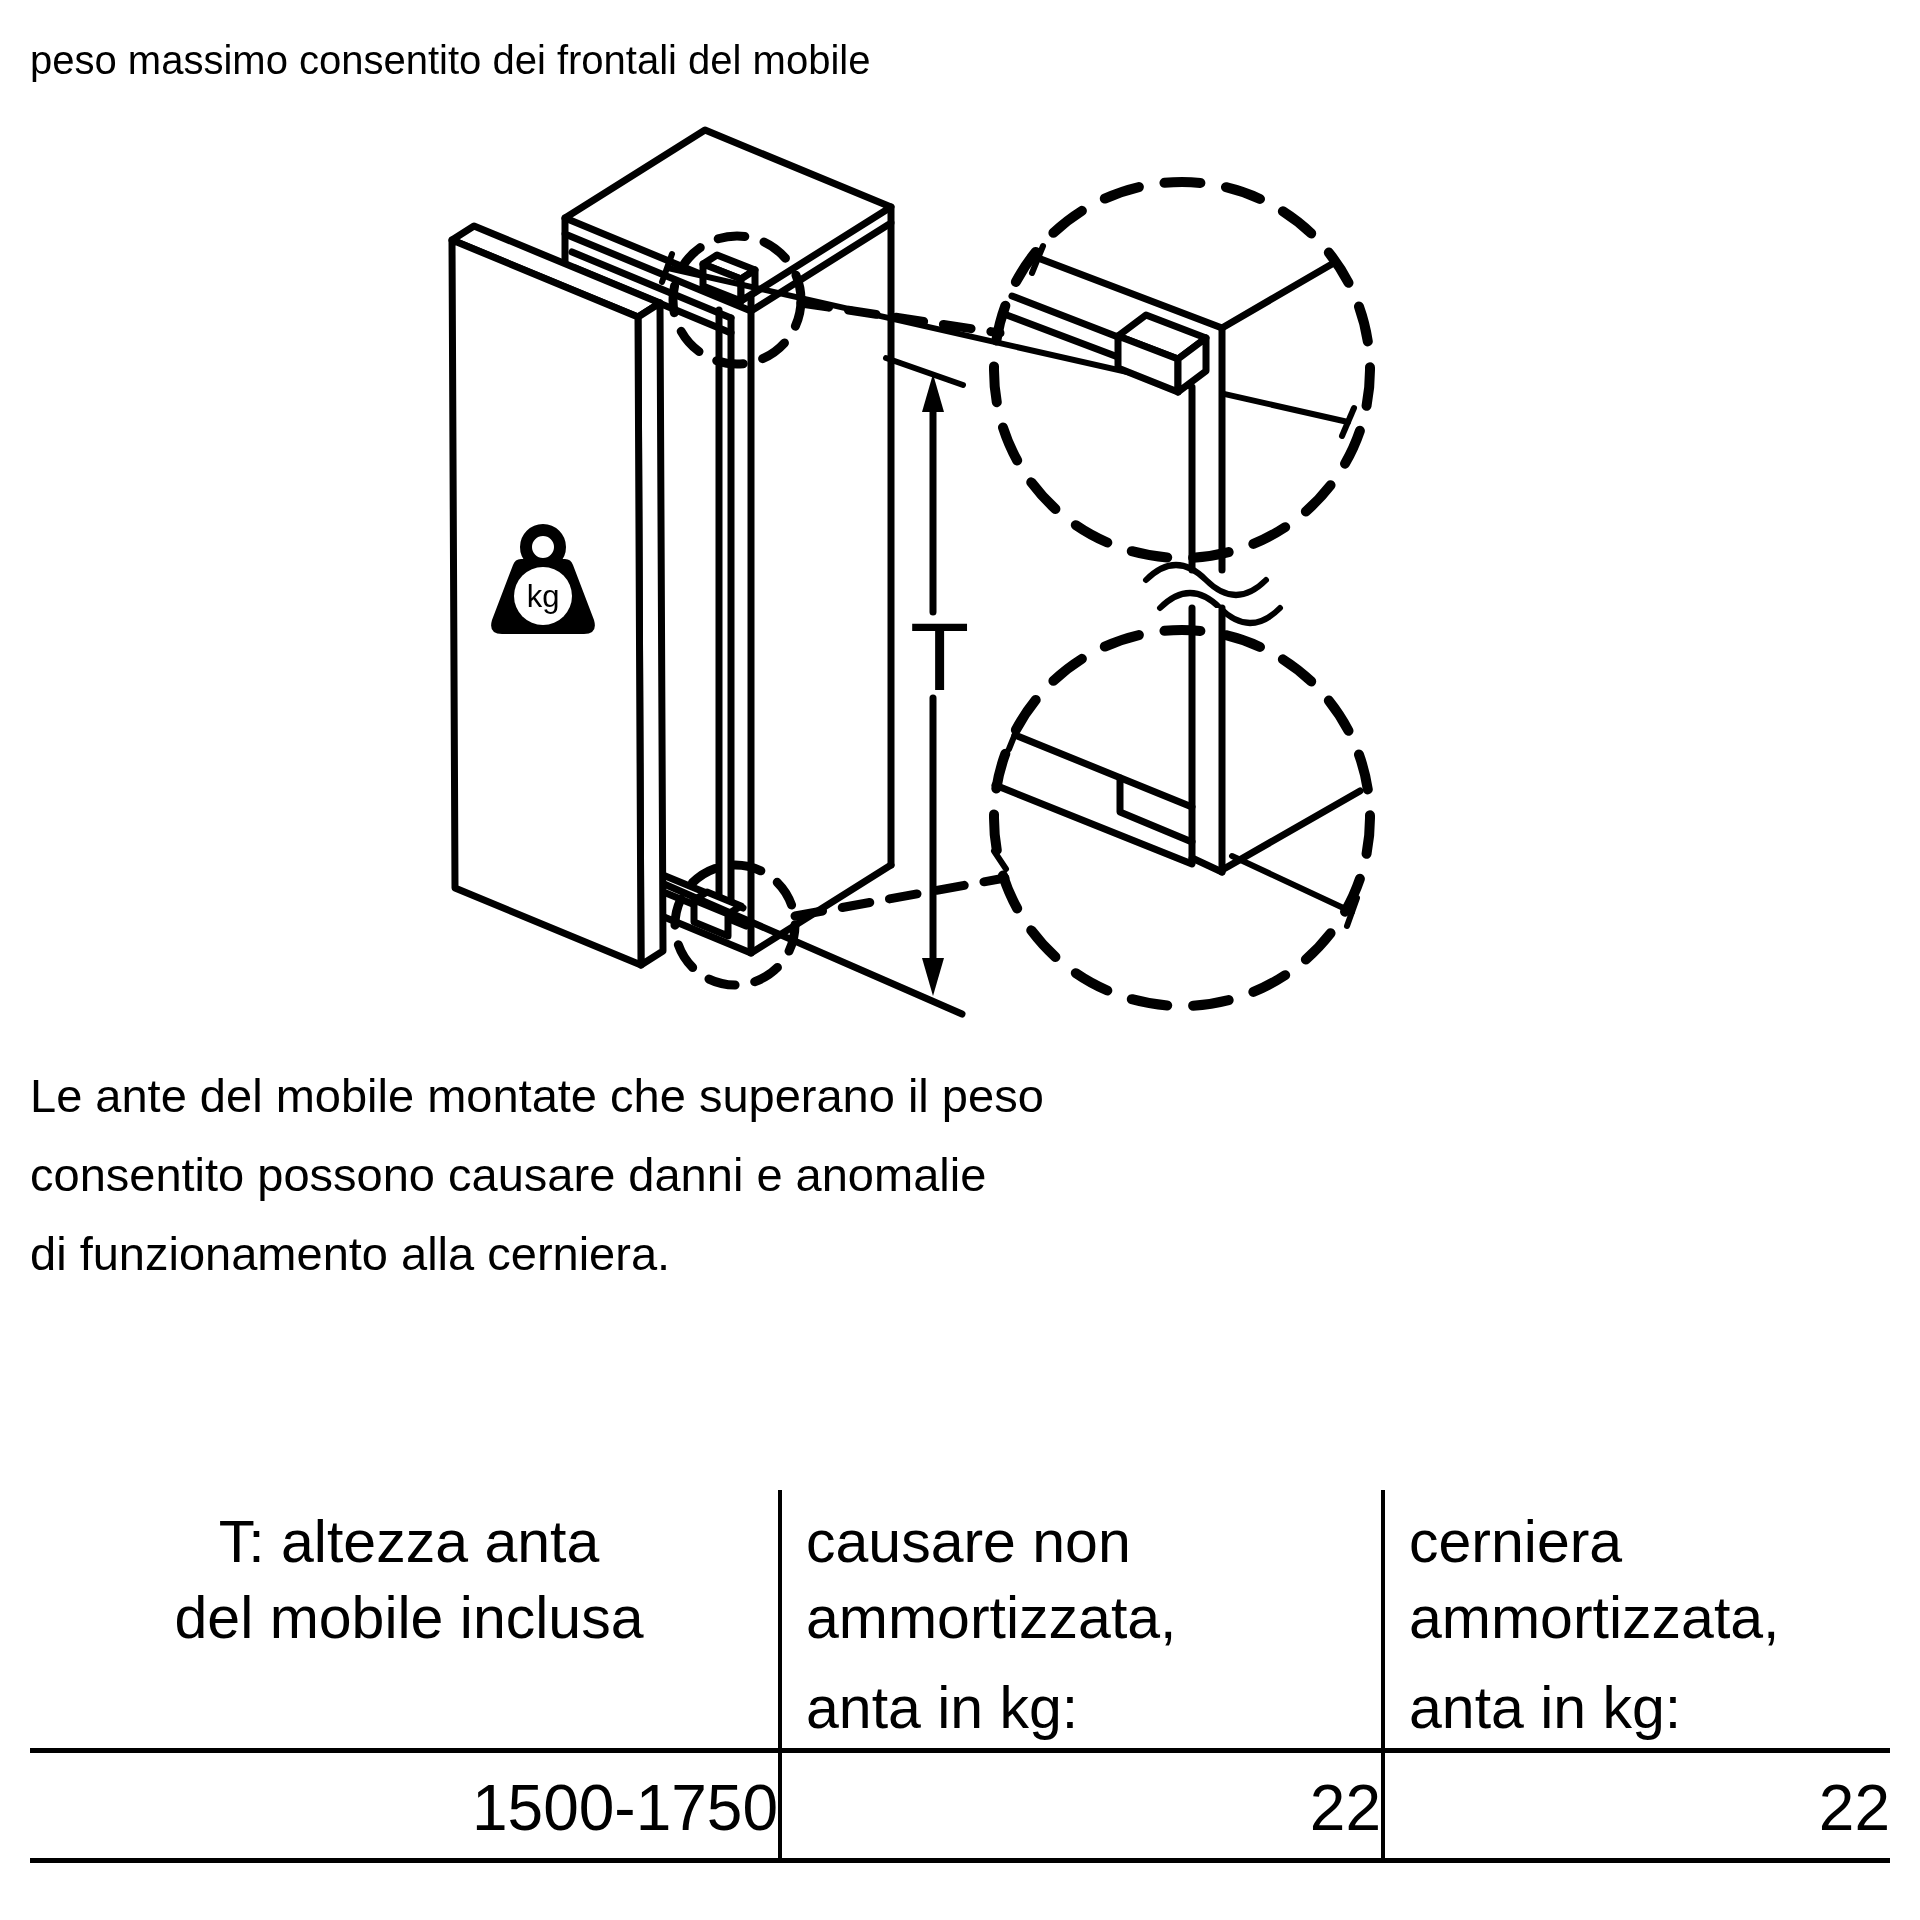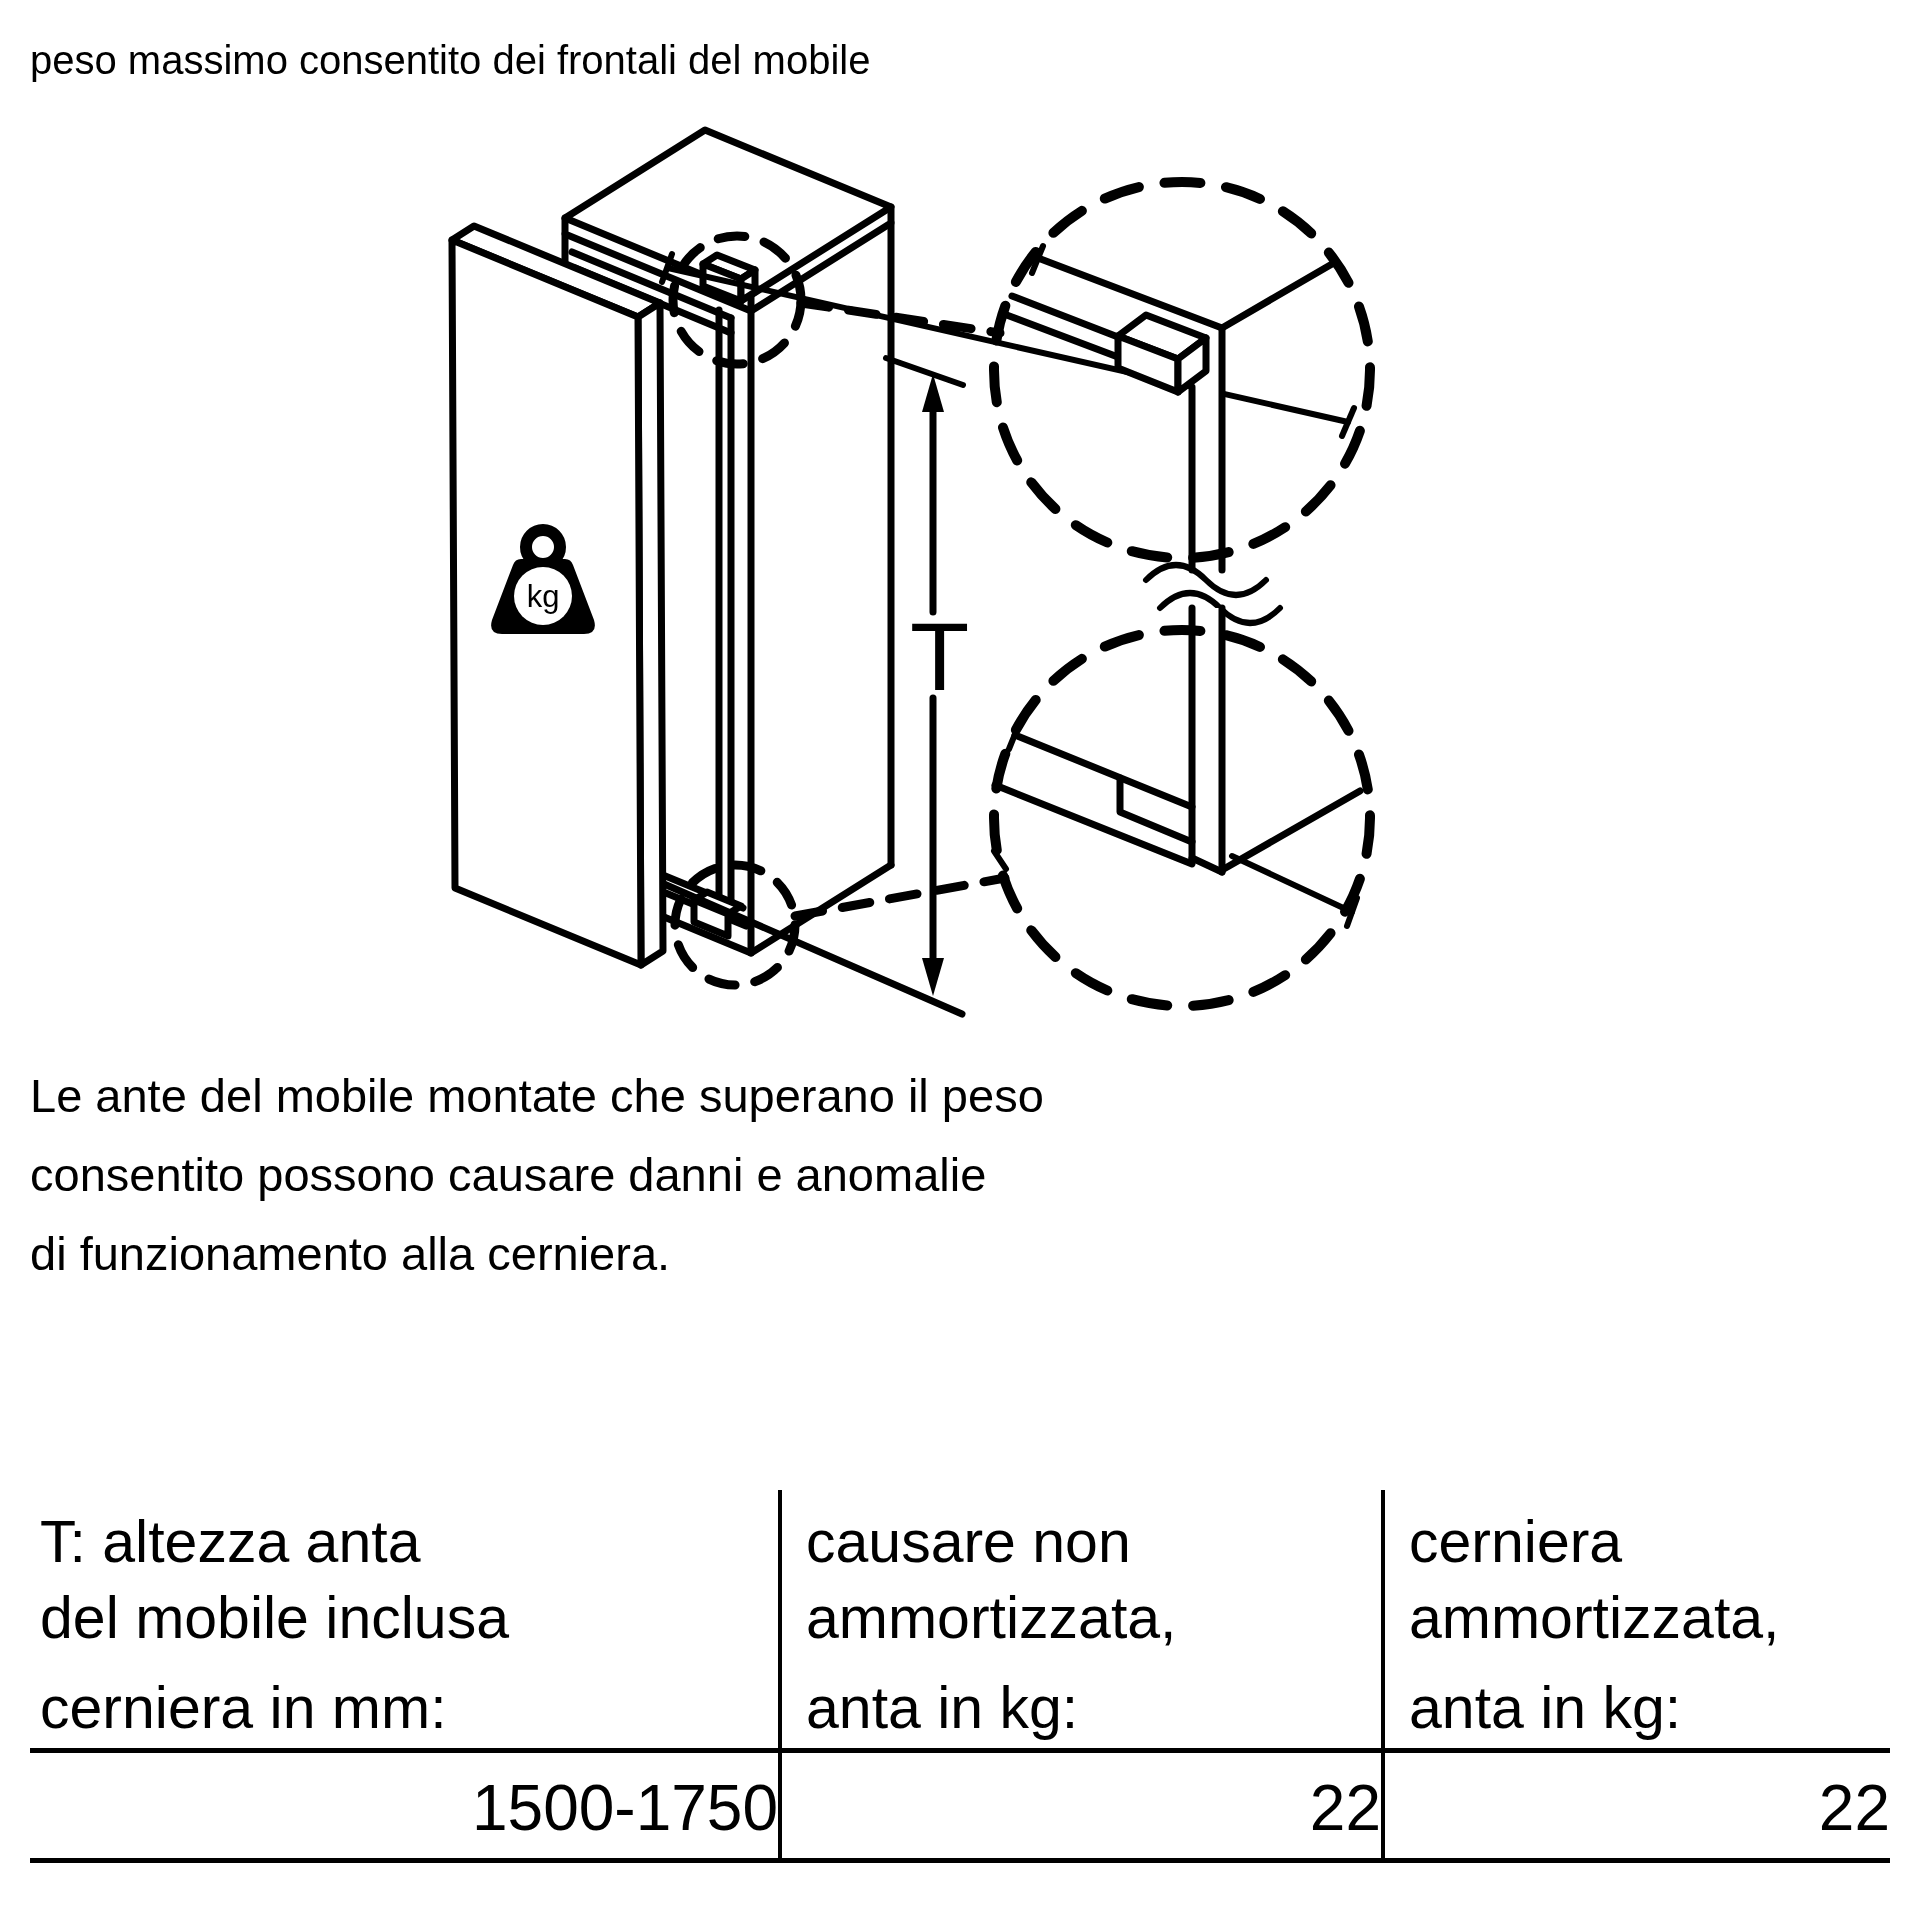--- a/index.html
+++ b/index.html
@@ -22,21 +22,21 @@
   .paragraph span{display:block;}
   .spec-table{
     position:absolute;left:30px;top:1490px;width:1860px;
     display:grid;
     grid-template-columns:748px 603px 509px;
     grid-template-rows:263px 105px;
     border-bottom:5px solid #000;
     box-sizing:border-box;
   }
   .cell{box-sizing:border-box;padding-left:24px;}
-  .cell.first{padding-left:10px;}
+  .cell.first{padding-left:10px;text-align:center;}
   .cell.hdr{border-bottom:5px solid #000;font-size:59px;line-height:76px;padding-top:14px;}
   .cell.vline{border-left:4px solid #000;}
   .cell .sub{margin-top:14px;}
   .cell.val{
     font-size:64px;line-height:110px;text-align:right;padding-left:0;
   }
 </style>
 </head>
 <body>
 
@@ -151,21 +151,20 @@
 <div class="paragraph">
   <span>Le ante del mobile montate che superano il peso</span>
   <span>consentito possono causare danni e anomalie</span>
   <span>di funzionamento alla cerniera.</span>
 </div>
 
 <div class="spec-table">
   <div class="cell hdr first">
     <div>T: altezza anta</div>
     <div>del mobile inclusa</div>
-    <div class="sub">cerniera in mm:</div>
   </div>
   <div class="cell hdr vline">
     <div>causare non</div>
     <div>ammortizzata,</div>
     <div class="sub">anta in kg:</div>
   </div>
   <div class="cell hdr vline">
     <div>cerniera</div>
     <div>ammortizzata,</div>
     <div class="sub">anta in kg:</div>

